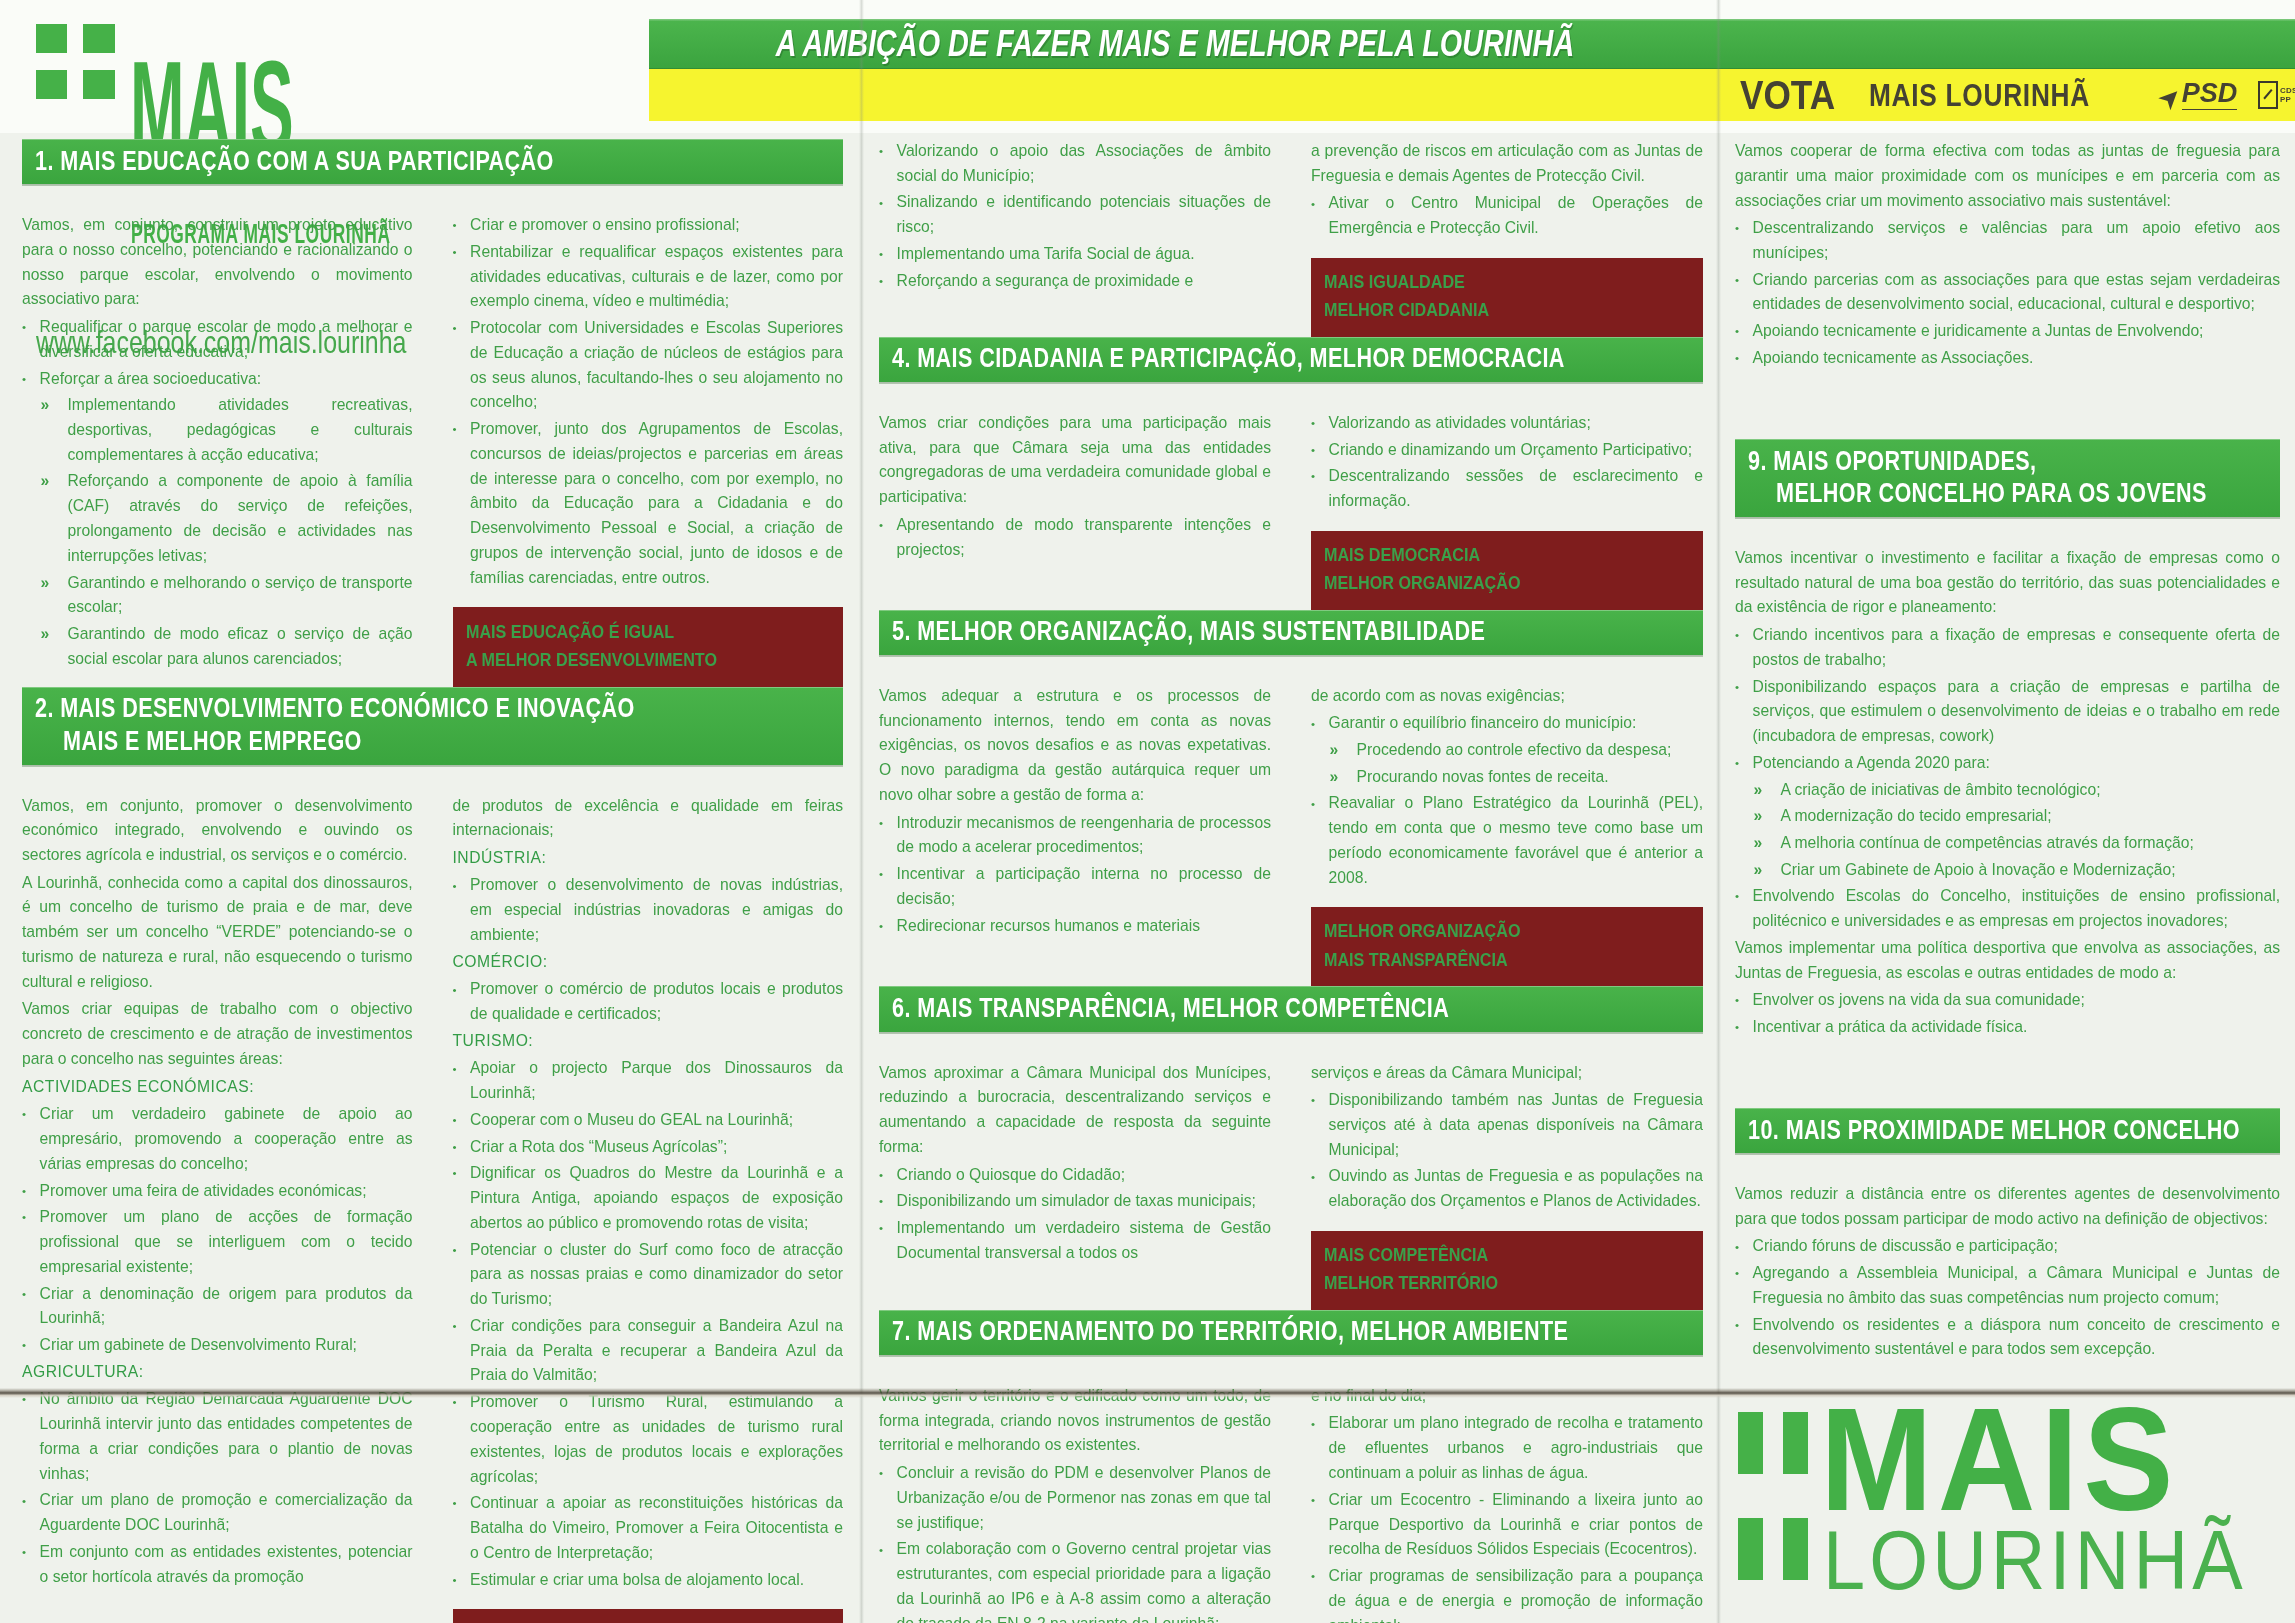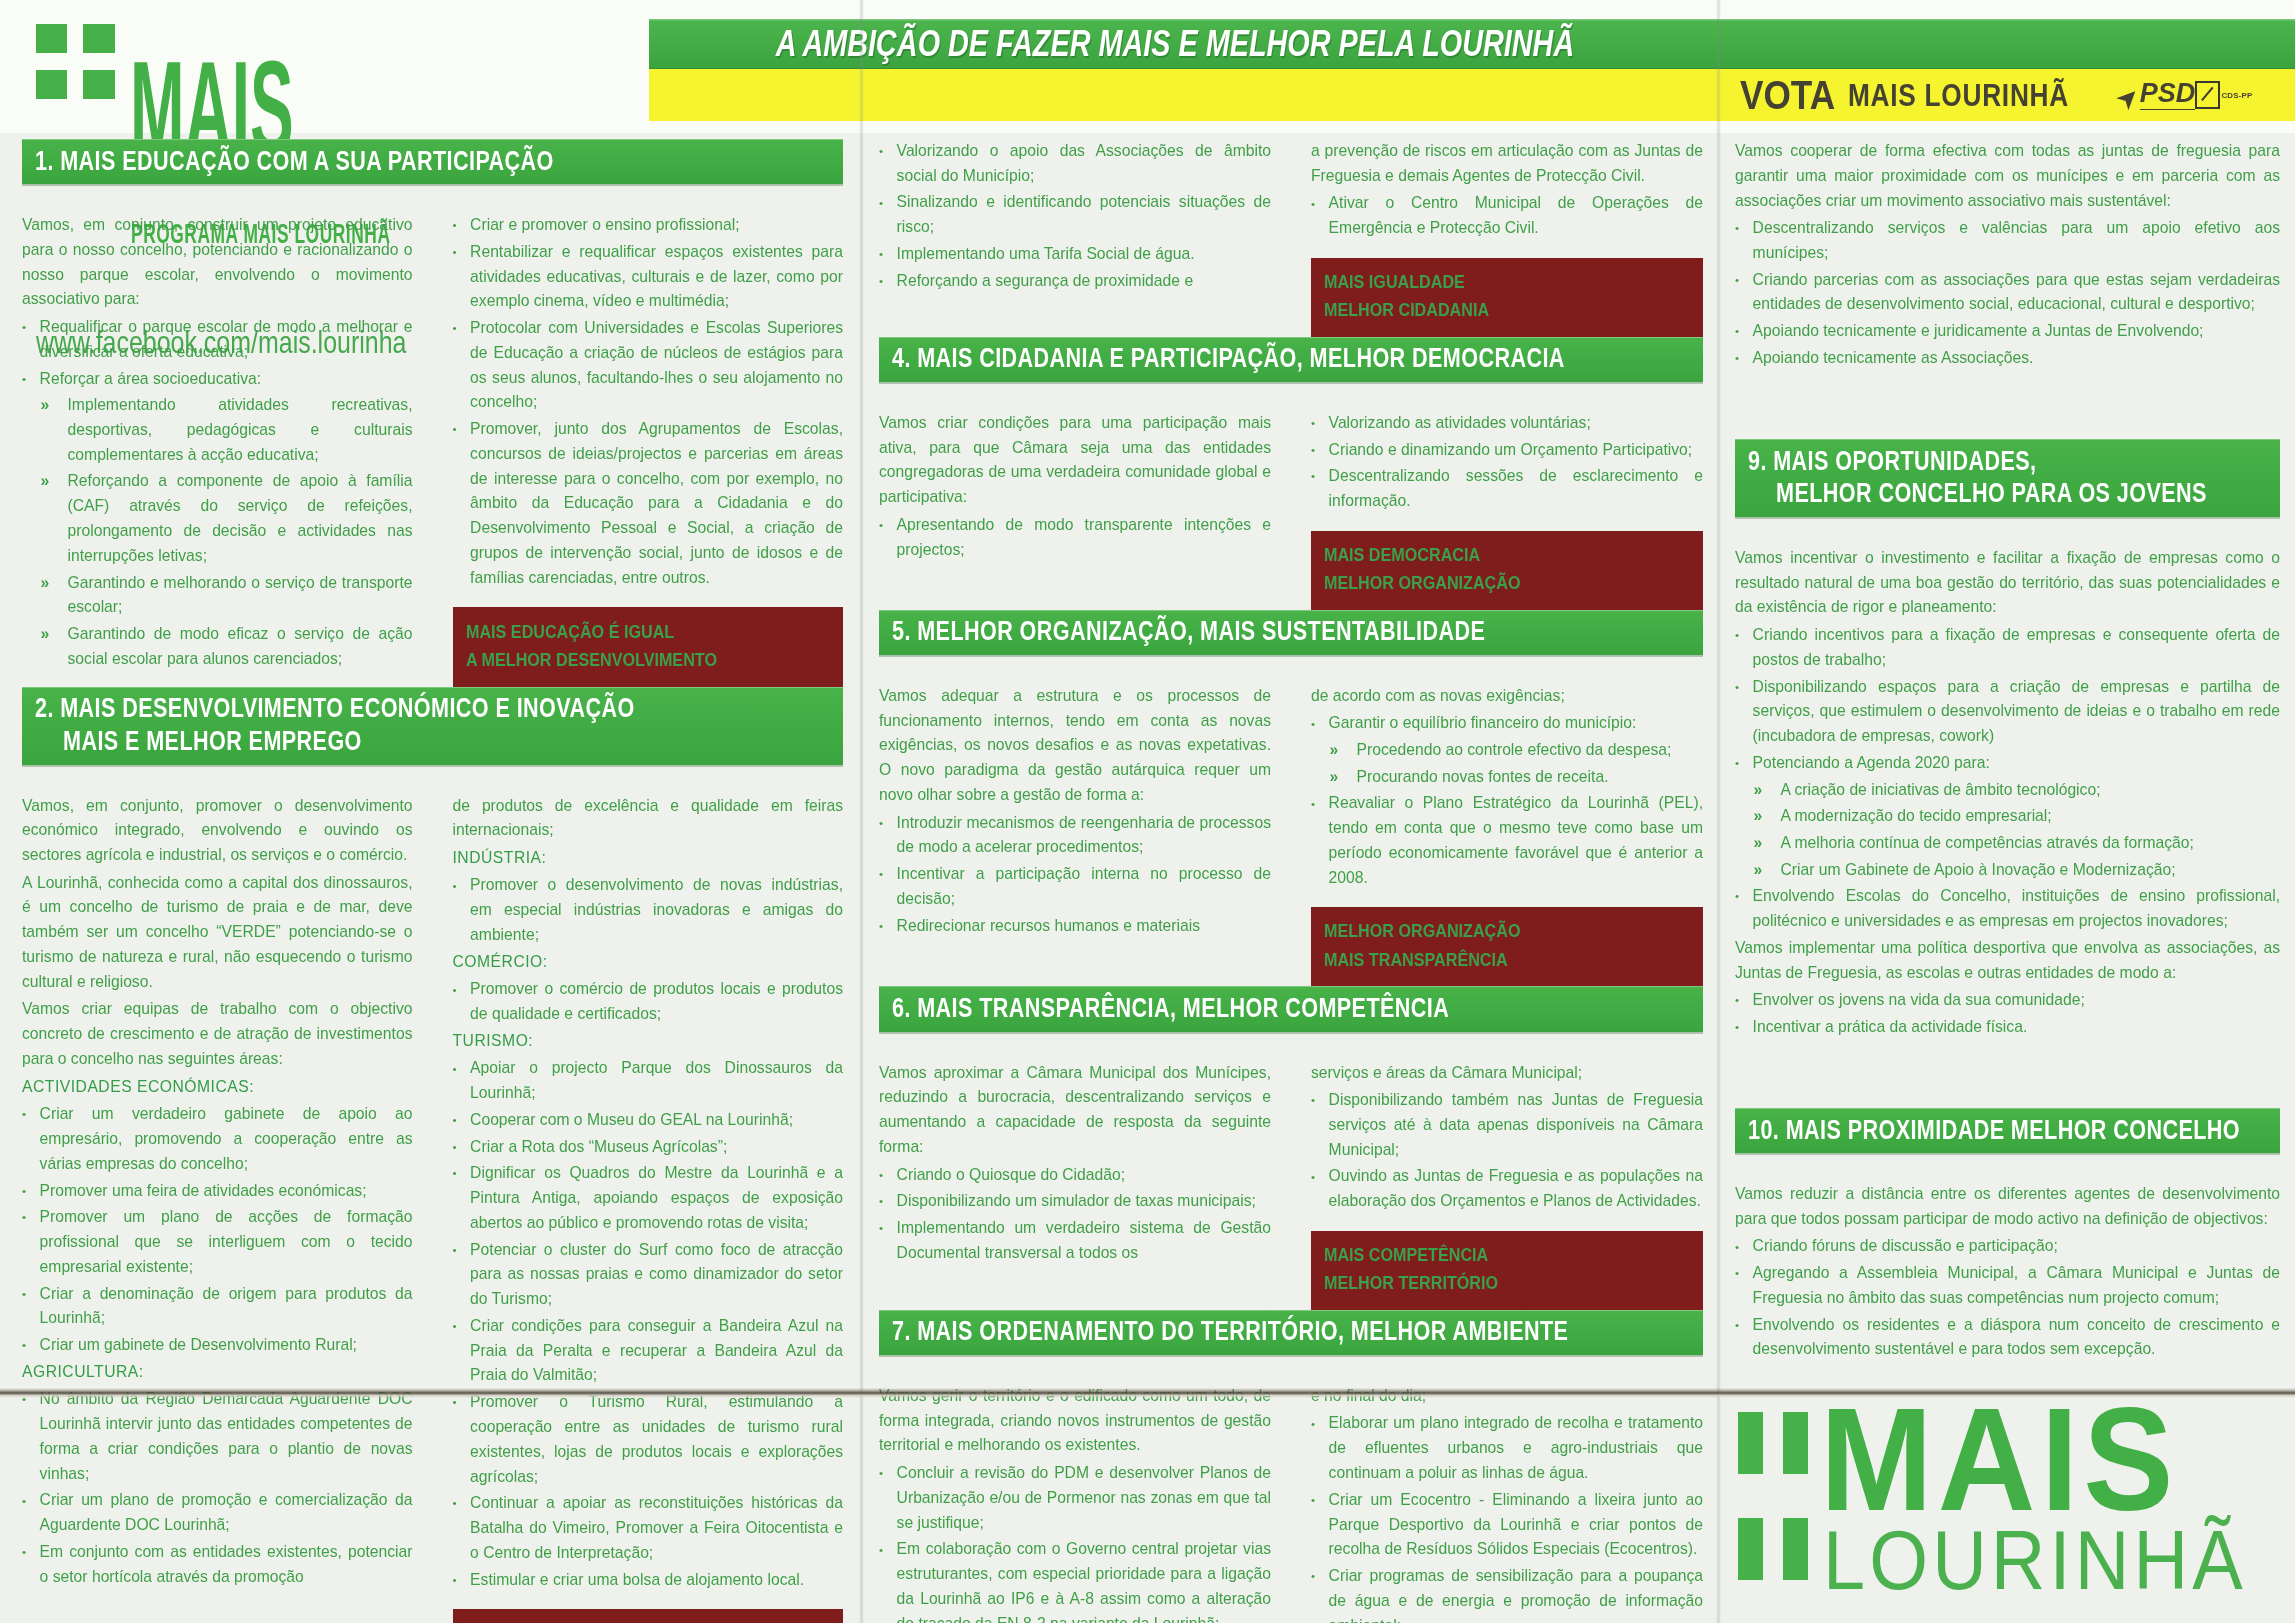--- a/index.html
+++ b/index.html
@@ -24,21 +24,21 @@
   
   #banner-green{position:absolute;left:649px;top:18.5px;right:0;height:51px;
      background:linear-gradient(180deg,#4cb54d,#3aa33e);
      box-shadow:inset 0 1.4px 0 rgba(255,255,255,.25), inset 0 -1.9px 0 rgba(30,90,30,.3)}
   #banner-text{position:absolute;left:0;top:0;width:1051px;height:100%;display:flex;
      align-items:center;justify-content:center;color:#fff;font-weight:700;font-style:italic;
      font-size:36px;text-shadow:1.4px 1.9px 0 rgba(25,80,30,.35)}
   #banner-text .cond{transform:scaleX(.8);transform-origin:50% 50%}
   #banner-yellow{position:absolute;left:649px;top:69px;right:0;height:52px;background:#f6f42f}
   #vota{position:absolute;top:69px;left:1740px;right:25.5px;height:52px;display:flex;
-        align-items:center;color:#454233}
+        align-items:center;gap:21px;color:#454233}
   #vota-word{font-weight:700;font-size:40px}
   #vota-word .cond{transform:scaleX(.88)}
   #vota-party{font-weight:700;font-size:32px;letter-spacing:0.9px}
   #vota-party .cond{transform:scaleX(.82)}
   #psd{display:flex;align-items:flex-end;gap:1.9px;line-height:1}
   #psd .arrow{display:inline-block;font-size:24px;transform:rotate(-45deg);font-weight:700}
   #psd .psd-label{font-weight:700;font-style:italic;font-size:27px;border-bottom:1.9px solid #454233;padding-bottom:1.9px}
   #cds{display:flex;flex-direction:row;align-items:center;gap:1.9px}
   #cds .cds-box{width:20.4px;height:24px;border:2.3px solid #3a382c;position:relative}
   #cds .cds-box:before{content:"";position:absolute;left:1.9px;right:1.9px;top:10.2px;height:2.3px;

